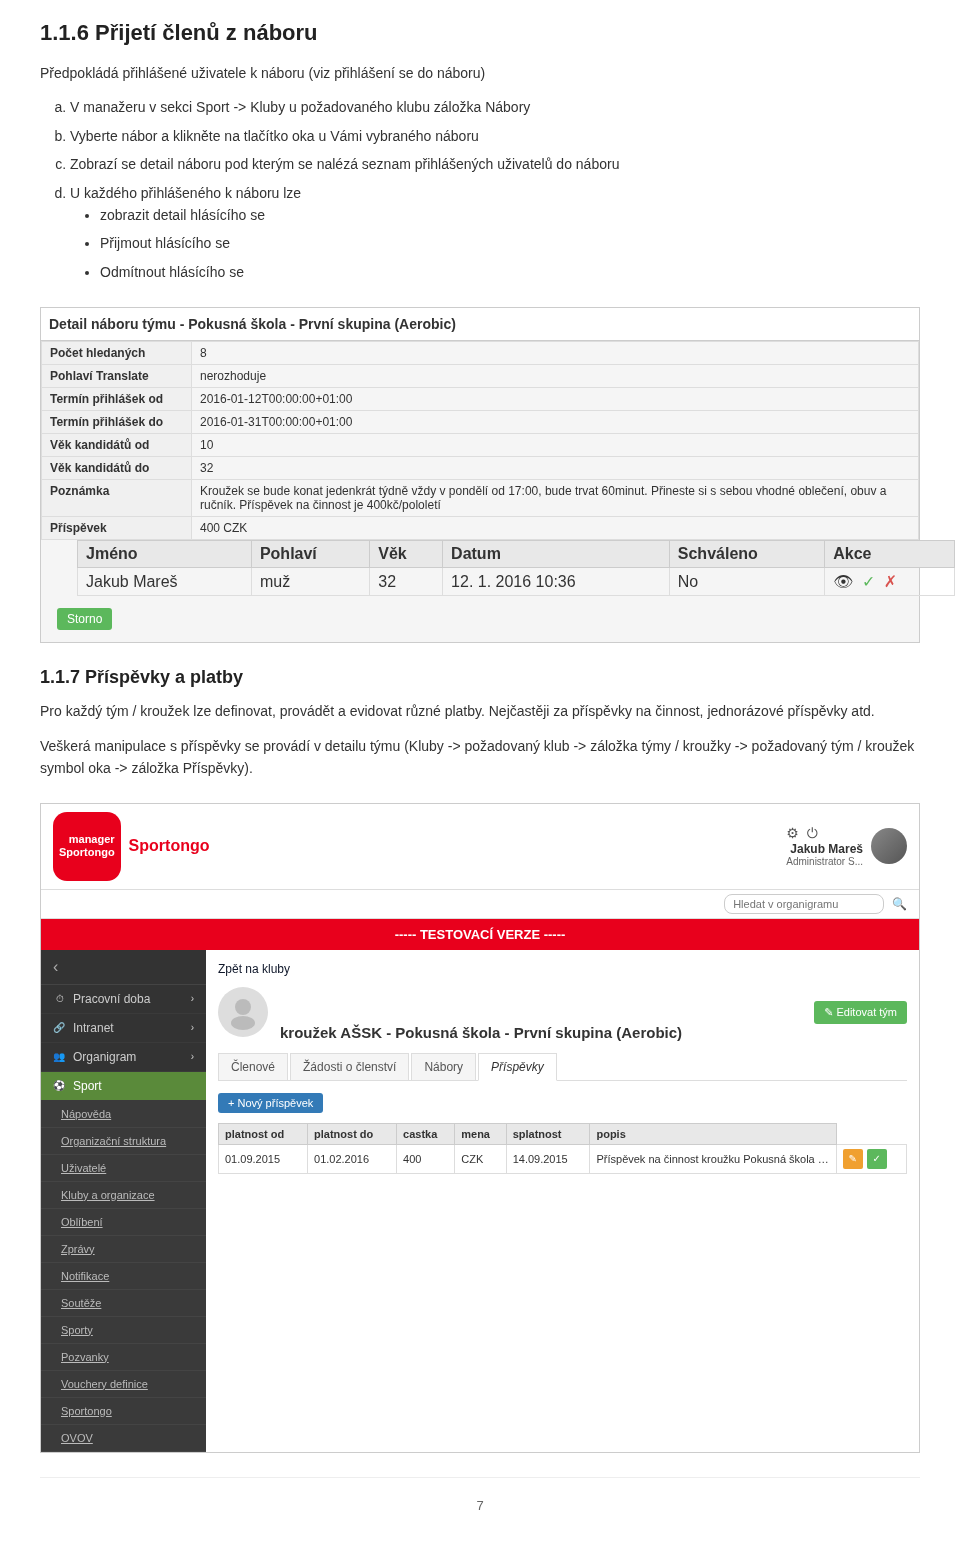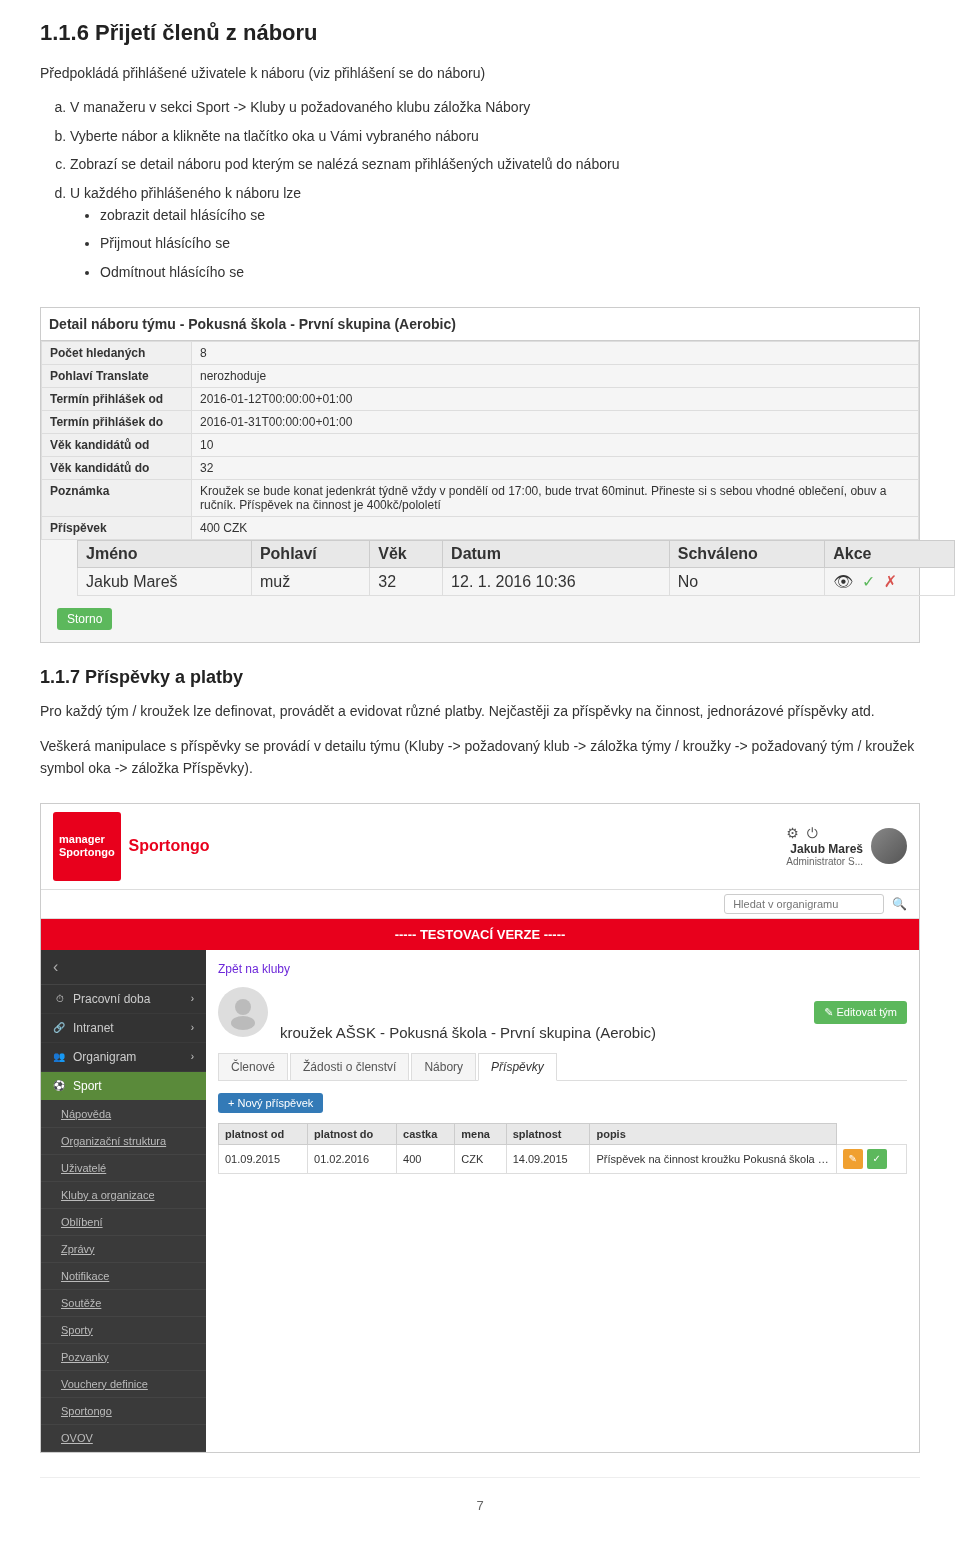--- a/index.html
+++ b/index.html
@@ -32,48 +32,48 @@
     .data-table th { background: #e8e8e8; padding: 4px 8px; border: 1px solid #ccc; text-align: left; }
     .data-table td { padding: 4px 8px; border: 1px solid #ddd; }
     
     .btn-storno { background: #5cb85c; color: #fff; border: none; padding: 4px 10px; font-size: 12px; cursor: pointer; border-radius: 3px; margin: 6px 8px; }
     
     
     .app-screenshot { border: 1px solid #ccc; margin-bottom: 24px; }
     
     .app-header { background: #fff; display: flex; align-items: center; justify-content: space-between; padding: 8px 12px; border-bottom: 1px solid #ddd; }
     .app-logo { display: flex; align-items: center; gap: 8px; }
-    .logo-box { background: #e8001c; color: #fff; font-size: 11px; font-weight: bold; padding: 21px 6px; border-radius: 3px; line-height: 1.2; }
+    .logo-box { background: #e8001c; color: #fff; font-size: 11px; font-weight: bold; padding: 21px 6px; border-radius: 14px; line-height: 1.2; text-align: right; }
     .logo-text { color: #e8001c; font-size: 16px; font-weight: bold; }
     
     .app-user { display: flex; align-items: center; gap: 8px; font-size: 12px; }
     .avatar { width: 36px; height: 36px; border-radius: 50%; background: #888; overflow: hidden; }
     .user-name { font-weight: bold; }
     .user-role { color: #666; font-size: 10px; }
     .header-icons { display: flex; gap: 8px; color: #555; font-size: 14px; }
-    .search-box { border: 1px solid #ccc; padding: 3px 8px; font-size: 11px; width: 160px; border-radius: 3px; }
+    .search-box { border: 1px solid #ccc; padding: 3px 8px; font-size: 11px; width: 160px; border-radius: 8px; }
     
     .test-banner { background: #e8001c; color: #fff; text-align: center; padding: 8px; font-weight: bold; font-size: 13px; }
     
     .app-body { display: flex; }
     
     .sidebar { width: 165px; background: #333; min-height: 380px; flex-shrink: 0; }
     .sidebar-toggle { color: #aaa; padding: 8px 12px; font-size: 16px; cursor: pointer; border-bottom: 1px solid #444; }
     .sidebar-item { color: #ccc; padding: 7px 12px; font-size: 12px; display: flex; align-items: center; gap: 6px; cursor: pointer; border-bottom: 1px solid #3a3a3a; }
     .sidebar-item.active { background: #5a8a3a; color: #fff; }
     .sidebar-item .icon { width: 14px; height: 14px; display: inline-flex; align-items: center; justify-content: center; font-size: 10px; }
     .sidebar-sub { background: #3a3a3a; }
     .sidebar-sub .sidebar-item { padding-left: 20px; font-size: 11px; color: #bbb; border-bottom: 1px solid #444; text-decoration: underline; }
     
     .main-content { flex: 1; padding: 12px; background: #fff; }
     
-    .back-link { font-size: 12px; color: #6d28d9; margin-bottom: 8px; cursor: pointer; }
+    .back-link { font-size: 12px; color: #0f172a; margin-bottom: 8px; cursor: pointer; }
     
     .team-header { display: flex; align-items: center; justify-content: space-between; margin-bottom: 12px; }
-    .team-title { font-size: 15px; font-weight: normal; margin-top: 40px; }
+    .team-title { font-size: 15px; font-weight: bold; margin-top: 40px; }
     .btn-edit { background: #5cb85c; color: #fff; border: none; padding: 5px 10px; font-size: 11px; cursor: pointer; border-radius: 3px; }
     
     .team-avatar { width: 50px; height: 50px; background: #ddd; border-radius: 50%; display: flex; align-items: center; justify-content: center; margin-right: 12px; }
     .team-header-left { display: flex; align-items: center; }
     
     .tabs { display: flex; gap: 0; margin-bottom: 12px; border-bottom: 1px solid #ddd; }
     .tab { padding: 6px 12px; font-size: 12px; cursor: pointer; color: #555; border: 1px solid #ddd; border-bottom: none; background: #f5f5f5; margin-right: 2px; }
     .tab.active { background: #fff; color: #333; border-bottom: 1px solid #fff; margin-bottom: -1px; font-style: italic; }
     
     .btn-new { background: #337ab7; color: #fff; border: none; padding: 4px 10px; font-size: 11px; cursor: pointer; border-radius: 3px; margin-bottom: 10px; }

